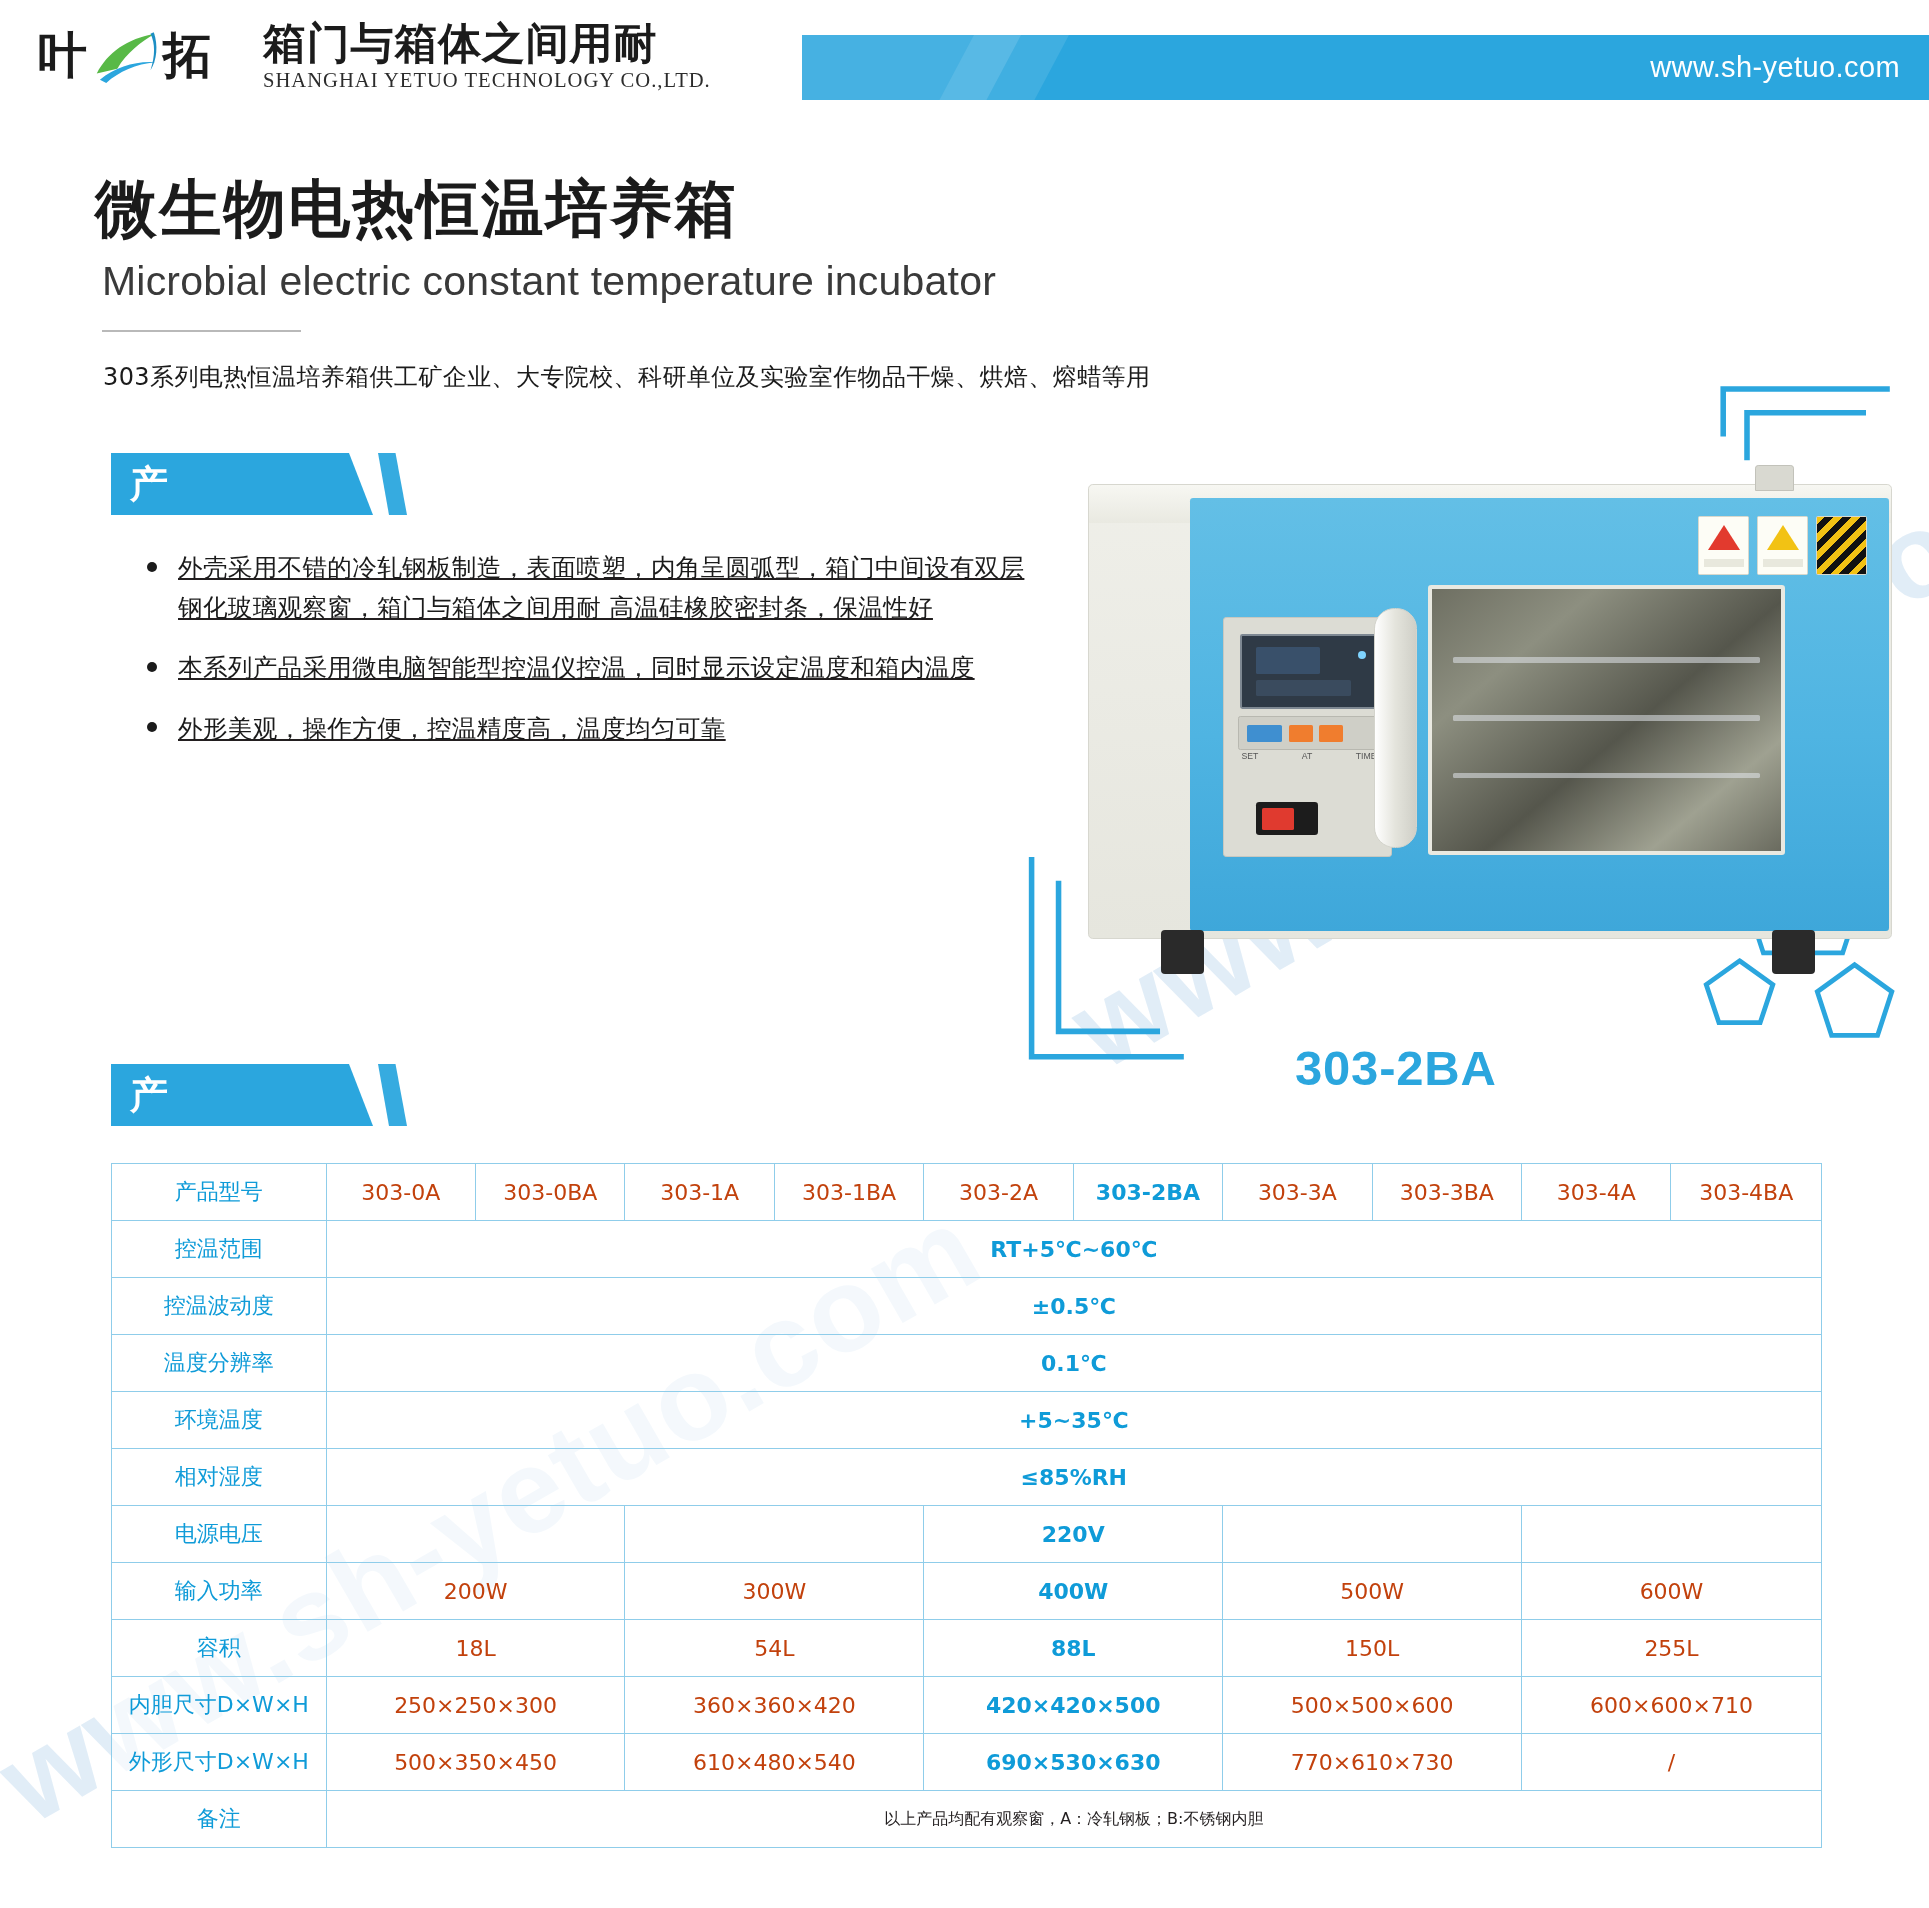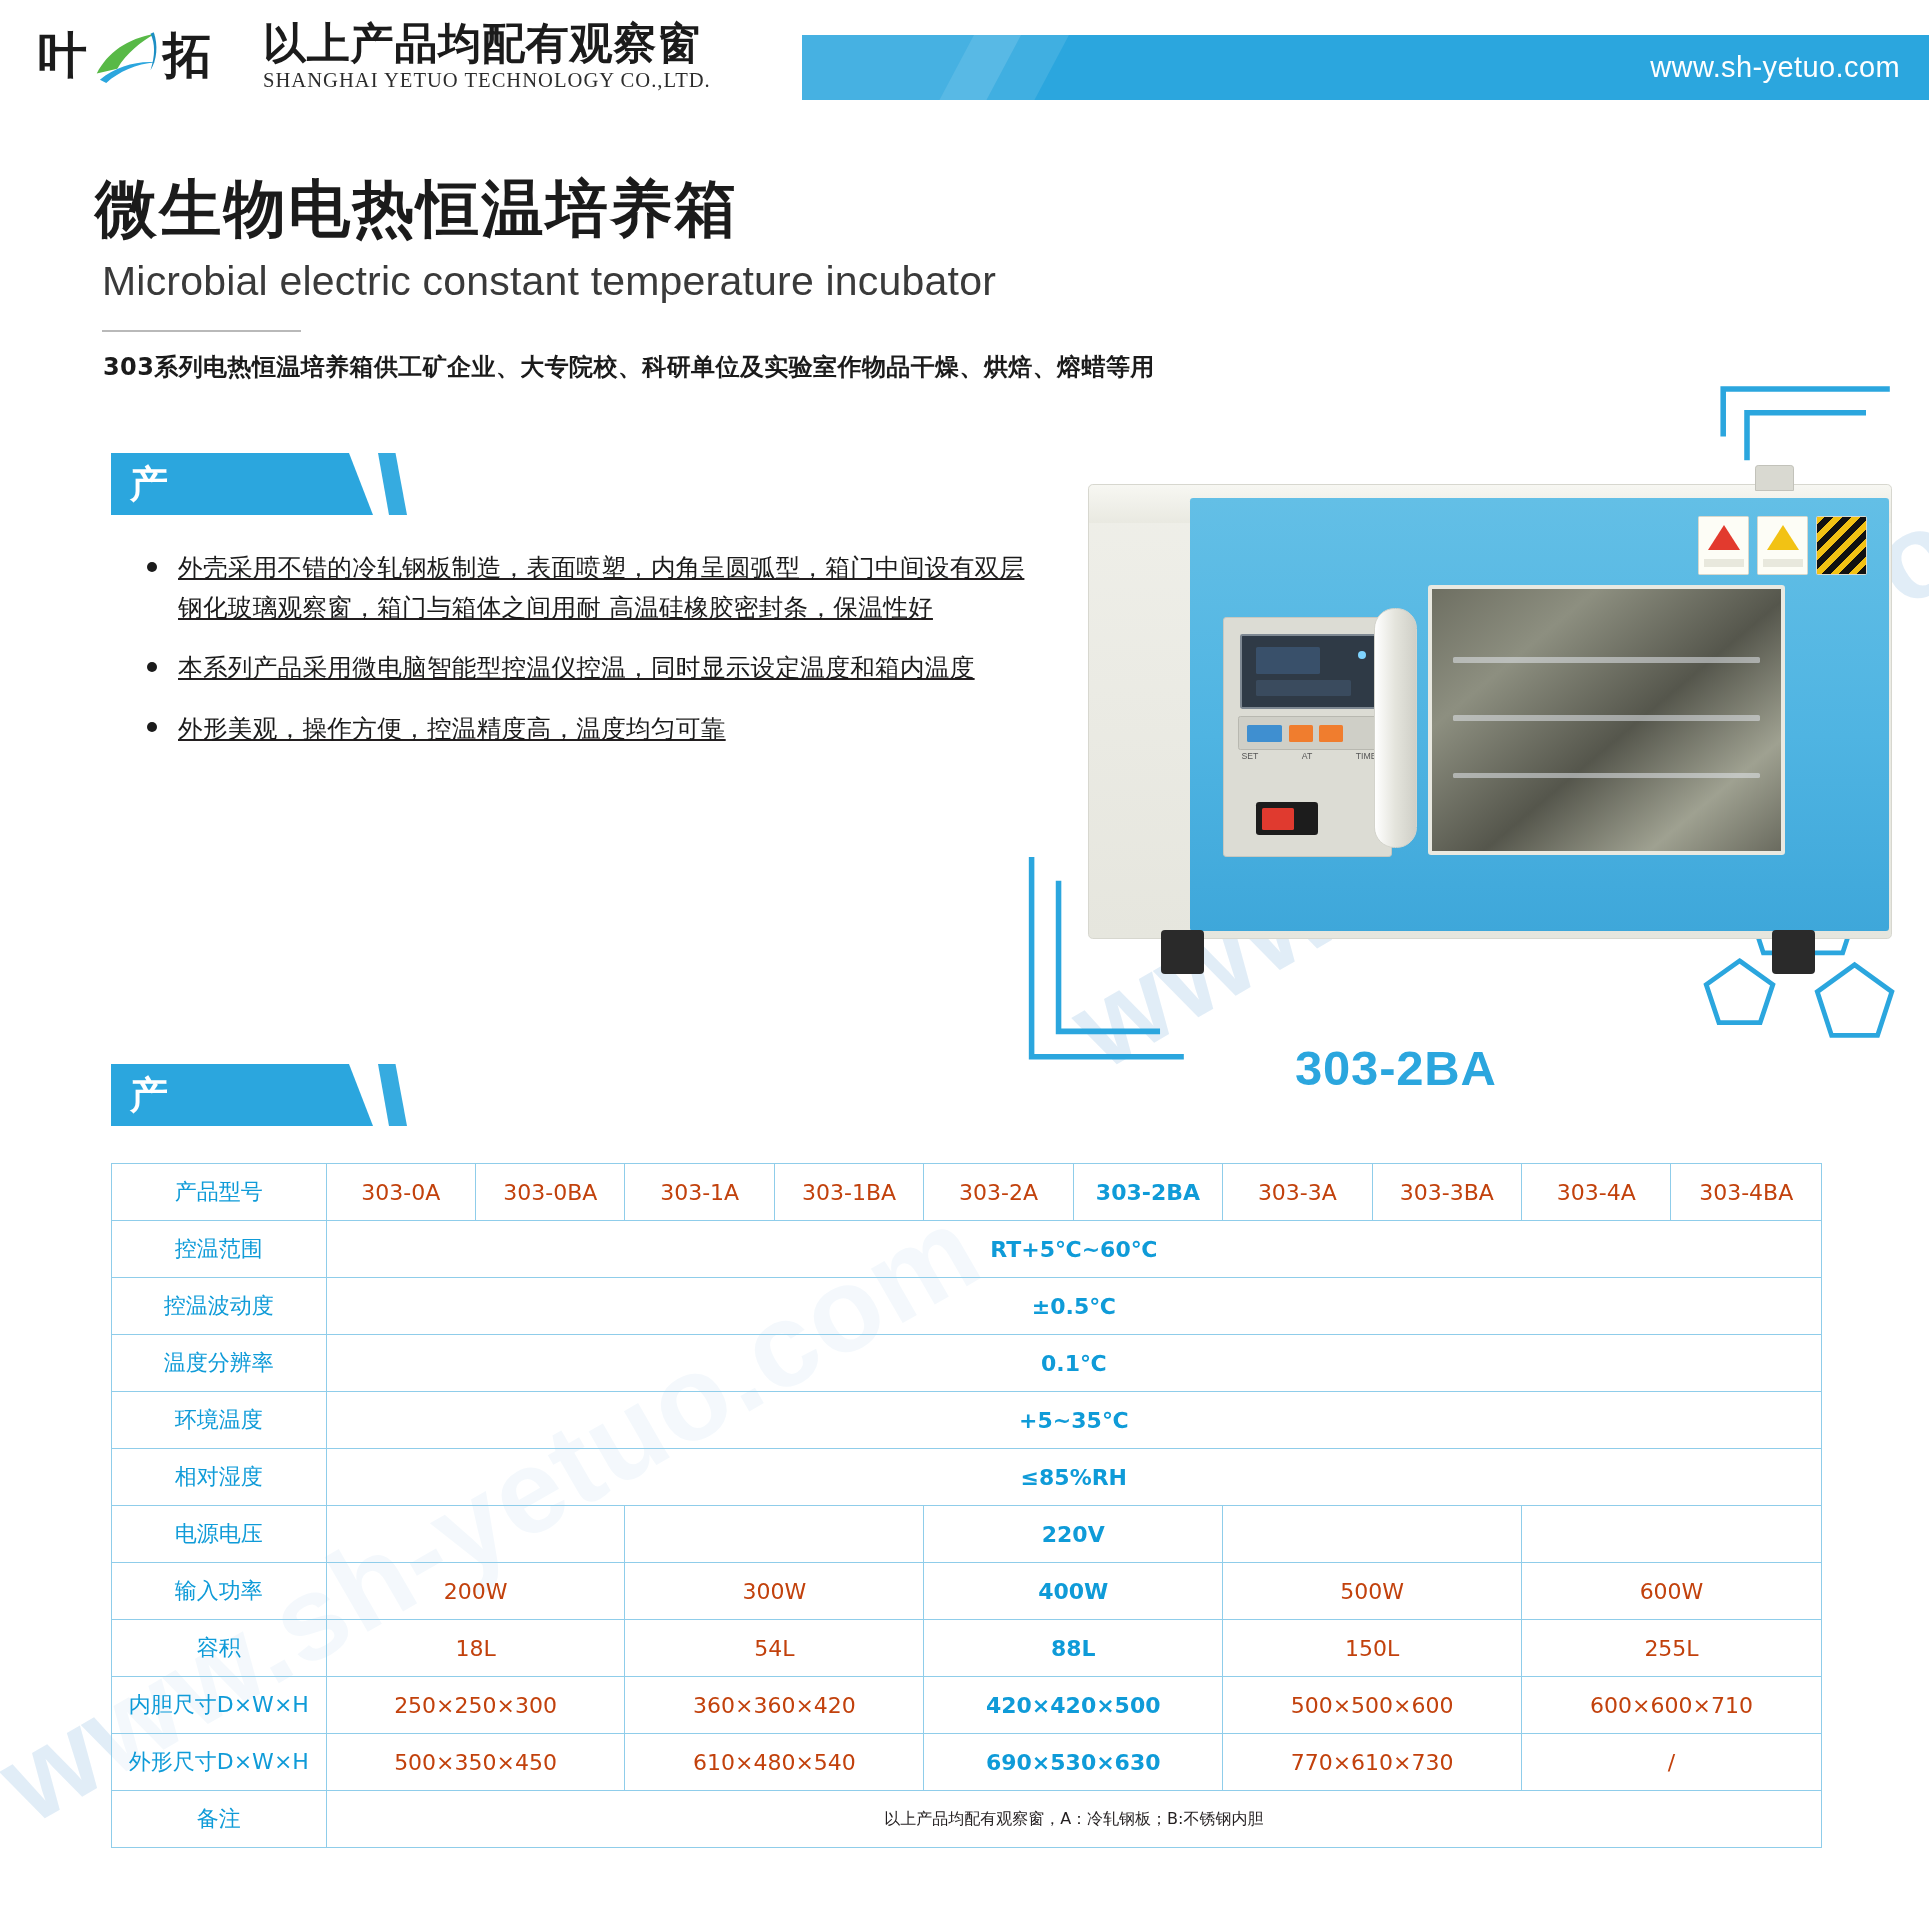--- a/index.html
+++ b/index.html
@@ -95,25 +95,24 @@
     position:absolute;left:102px;top:258px;
     font-size:41px;color:#3a3a3a;letter-spacing:0.2px;
     font-family:"Liberation Sans",sans-serif;
     z-index:10;
   }
   .title-rule{
     position:absolute;left:102px;top:330px;width:199px;height:2.4px;background:#b9b9b9;
     z-index:10;
   }
   .subtitle{
-    position:absolute;left:103px;top:351px;
+    position:absolute;left:103px;top:361px;
     font-size:24px;color:#1b1b1b;letter-spacing:0.4px;
     font-family:"DejaVu Sans",sans-serif;
     z-index:10;
-    font-weight:bold;
   }
 
   
   .sec-head{
     position:absolute;height:62px;z-index:10;
   }
   .sec-head .band{
     position:absolute;left:0;top:0;height:62px;width:262px;
     background:#2ba6de;
     clip-path:polygon(0 0, 238px 0, 262px 62px, 0 62px);
@@ -309,21 +308,21 @@
       <span class="logo-swoosh">
         <svg width="68" height="64" viewBox="0 0 86 80" xmlns="http://www.w3.org/2000/svg">
           <path d="M6 62 C20 36 44 18 80 12 C62 22 44 36 32 56 Z" fill="#58b947"></path>
           <path d="M10 70 C30 54 56 46 80 48 C56 50 34 60 18 74 Z" fill="#2ba6de"></path>
           <path d="M78 10 C84 26 82 46 74 58 C80 40 80 24 74 12 Z" fill="#1d8fc4"></path>
         </svg>
       </span>
       <span class="logo-cn">拓</span>
     </div>
     <div class="logo-text">
-      <div class="cn">以上产品均配有观察窗</div>
+      <div class="cn">箱门与箱体之间用耐</div>
       <div class="en">SHANGHAI YETUO TECHNOLOGY CO.,LTD.</div>
     </div>
   </div>
 
   <div class="header-bar">
     <div class="sheen"></div>
     <div class="sheen2"></div>
     <div class="header-url">www.sh-yetuo.com</div>
   </div>
 </div>

